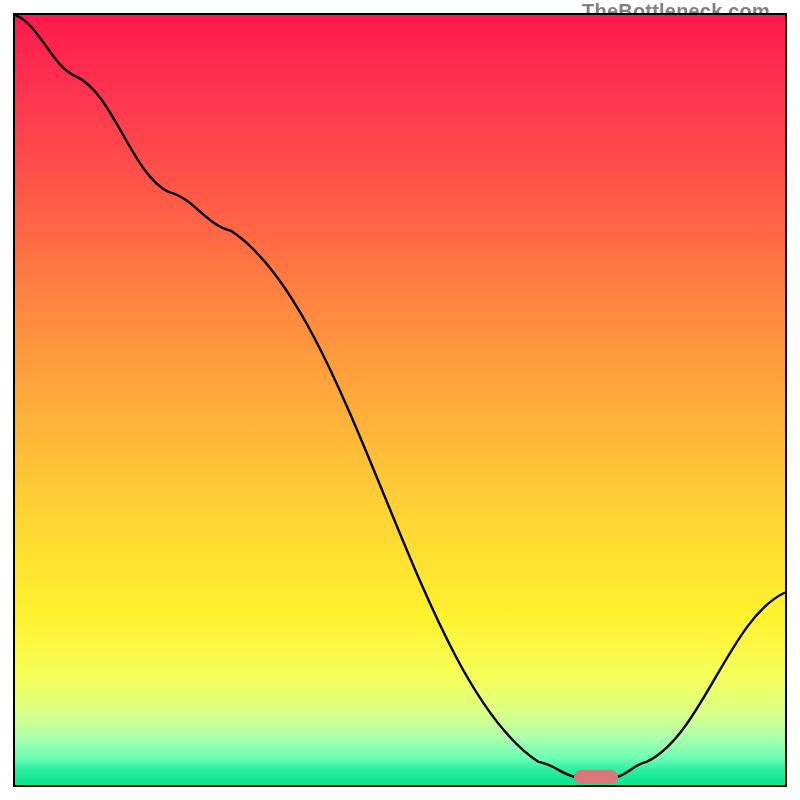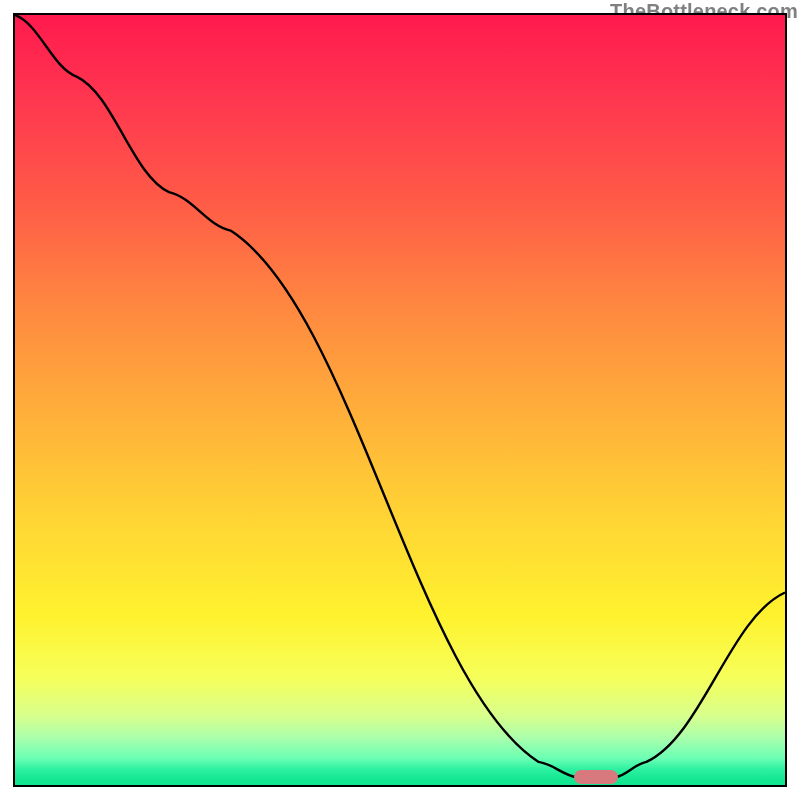--- a/index.html
+++ b/index.html
@@ -57,21 +57,21 @@
     position: absolute;
     width: 44px;
     height: 14px;
     border-radius: 7px;
     background: #d87a7d;
     transform: translate(-50%, -50%);
   }
   .watermark {
     position: absolute;
     top: 0px;
-    right: 2px;
+    right: 30px;
     font-size: 20px;
     font-weight: 600;
     color: #808080;
     letter-spacing: 0.2px;
   }
 </style>
 </head>
 <body>
 
 <div class="chart-wrap">

